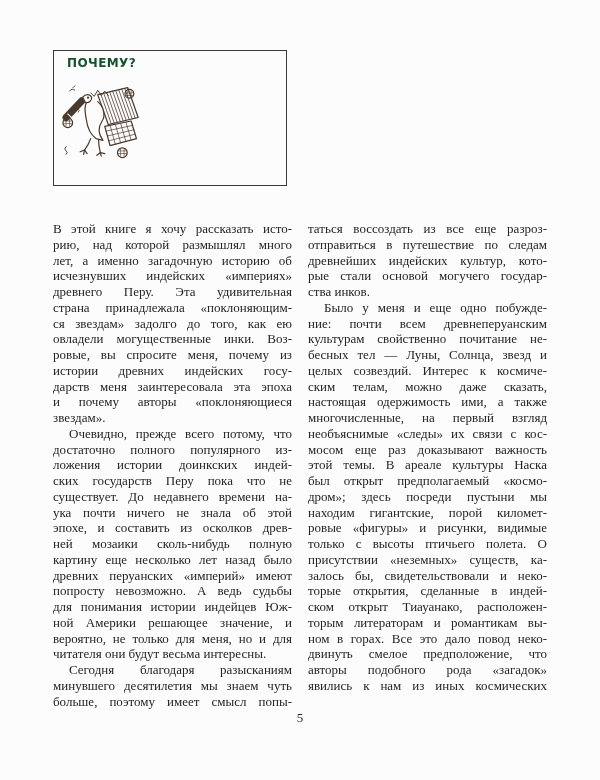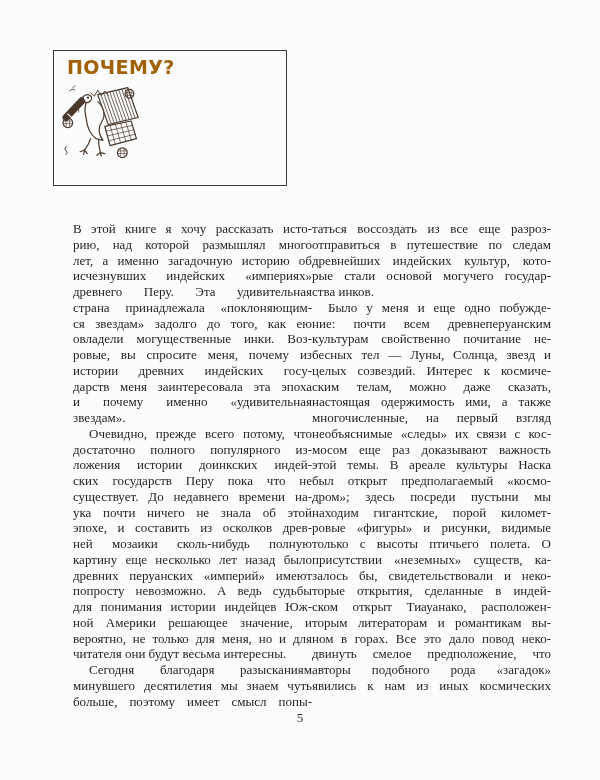--- a/index.html
+++ b/index.html
@@ -22,37 +22,36 @@
     width:234px; height:136px;
     border:1.5px solid #3c3a38;
     background:#fdfcfc;
     box-sizing:border-box;
   }
   .chapter-title{
     position:absolute;
     left:13px; top:5px;
     font-family:"DejaVu Sans", sans-serif;
     font-weight:800;
-    font-size:19px;
+    font-size:12px;
     letter-spacing:0.4px;
-    color:#a16207;
+    color:#14532d;
   }
   .illustration{
     position:absolute;
     left:5px; top:31px;
     width:88px; height:78px;
   }
   
   .columns{
     position:absolute;
     left:53px; top:221px;
     width:494px;
     display:flex;
-    gap:0;
-    margin-left:20px;
+    gap:16px;
   }
   .column{ width:239px; }
   .line{
     font-size:13px;
     line-height:15.75px;
     white-space:nowrap;
     text-justify:inter-word;
     color:#262422;
   }
   .just{ text-align:justify; text-align-last:justify; }
@@ -160,21 +159,21 @@
           <div class="line just">рию, над которой размышлял много</div>
           <div class="line just">лет, а именно загадочную историю об</div>
           <div class="line just">исчезнувших индейских «империях»</div>
           <div class="line just">древнего Перу. Эта удивительная</div>
           <div class="line just">страна принадлежала «поклоняющим-</div>
           <div class="line just">ся звездам» задолго до того, как ею</div>
           <div class="line just">овладели могущественные инки. Воз-</div>
           <div class="line just">ровые, вы спросите меня, почему из</div>
           <div class="line just">истории древних индейских госу-</div>
           <div class="line just">дарств меня заинтересовала эта эпоха</div>
-          <div class="line just">и почему именно «удивительная</div>
+          <div class="line just">и почему авторы «поклоняющиеся</div>
           <div class="line endline">звездам».</div>
         </div>
         <div class="paragraph">
           <div class="line just indent">Очевидно, прежде всего потому, что</div>
           <div class="line just">достаточно полного популярного из-</div>
           <div class="line just">ложения истории доинкских индей-</div>
           <div class="line just">ских государств Перу пока что не</div>
           <div class="line just">существует. До недавнего времени на-</div>
           <div class="line just">ука почти ничего не знала об этой</div>
           <div class="line just">эпохе, и составить из осколков древ-</div>

